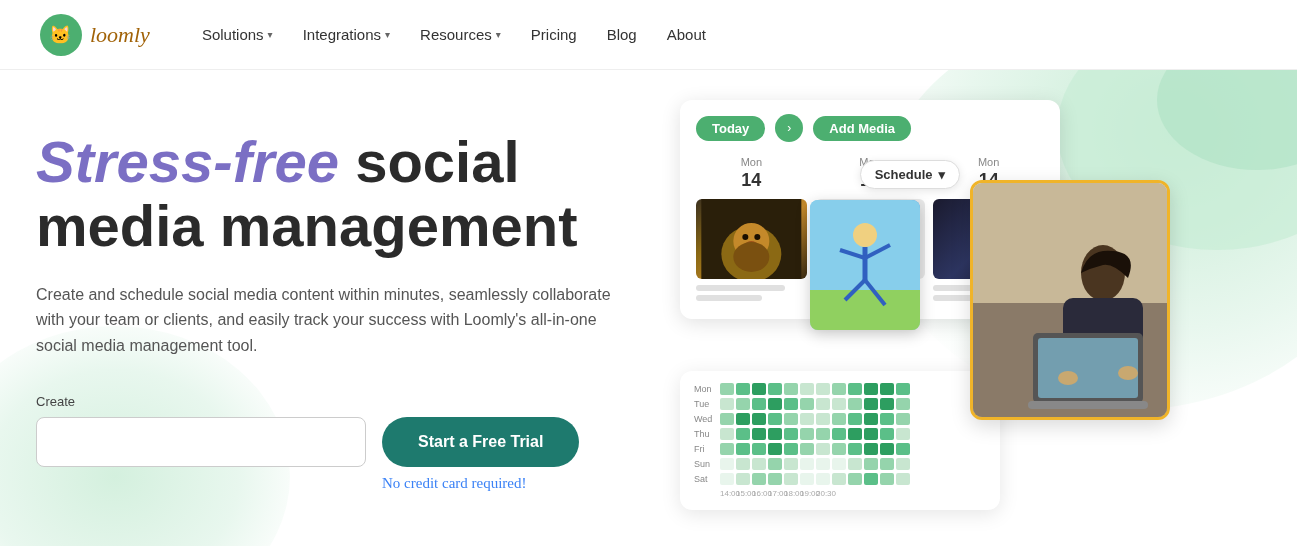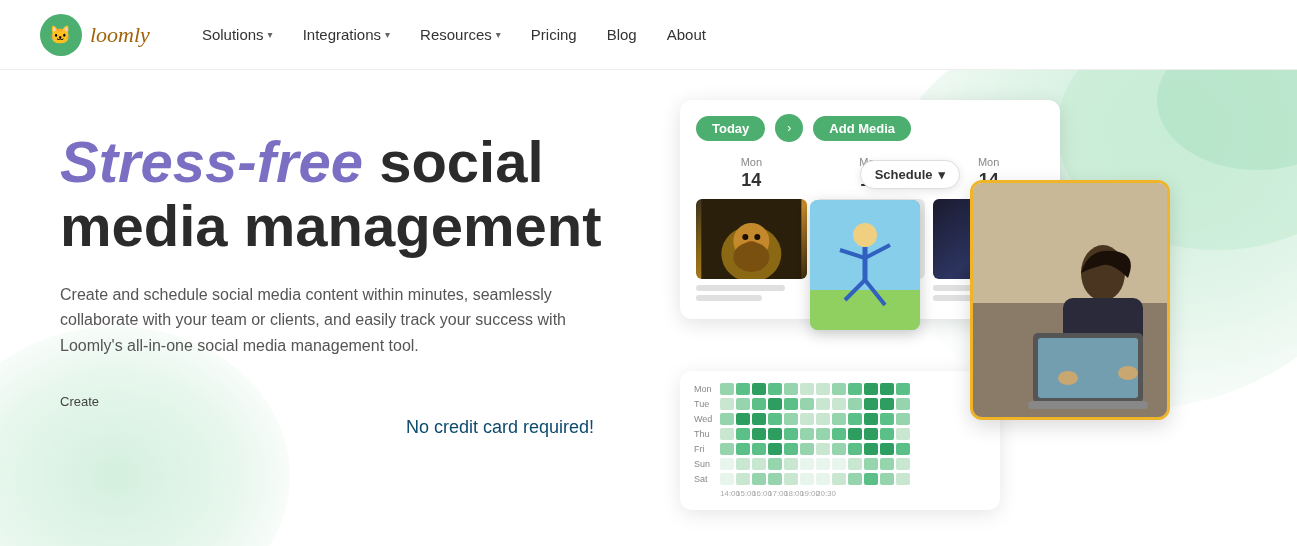--- a/index.html
+++ b/index.html
@@ -116,21 +116,21 @@
       width: 350px;
       height: 300px;
       background: radial-gradient(ellipse, #d4f0de 0%, #e8f7ee 50%, transparent 80%);
       border-radius: 50%;
       z-index: 0;
     }
 
     .hero-left {
       position: relative;
       z-index: 2;
-      padding: 60px 50px 40px 60px;
+      padding: 60px 50px 40px 36px;
       flex: 0 0 680px;
       max-width: 680px;
     }
 
     .hero-headline {
       font-size: 58px;
       font-weight: 800;
       line-height: 1.1;
       color: #2b2b2b;
       margin-bottom: 24px;
@@ -178,23 +178,24 @@
       background: #1e7a6e;
       color: #fff;
       font-size: 16px;
       font-weight: 700;
       border: none;
       border-radius: 30px;
       cursor: pointer;
       white-space: nowrap;
     }
     .no-cc {
-      font-size: 18px;
-      color: #0c4a6e;
+      font-size: 15px;
+      color: #3b82f6;
       padding-left: 346px;
+      font-family: Liberation Serif, serif;
     }
 
     
     .hero-right {
       position: relative;
       z-index: 2;
       flex: 1;
       padding: 30px 20px 20px 0;
     }
 
@@ -456,20 +457,24 @@
   </div>
 
   <div class="hero-left">
     <h1 class="hero-headline">
       <span class="headline-italic">Stress-free</span><span> social media management</span>
     </h1>
     <p class="hero-subtext">Create and schedule social media content within minutes, seamlessly collaborate with your team or clients, and easily track your success with Loomly's all-in-one social media management tool.</p>
 
     <div class="email-section">
       <label class="email-label">Create</label>
+      <div class="email-row">
+        <input class="email-input" type="email" style="">
+        <button class="btn-trial">Start a Free Trial</button>
+      </div>
       <span class="no-cc">No credit card required!</span>
     </div>
   </div>
 
   <div class="hero-right">
     <div class="dashboard-mockup">
 
       <div class="calendar-card">
         <div class="cal-toolbar">
           <button class="cal-today-btn">Today</button>

